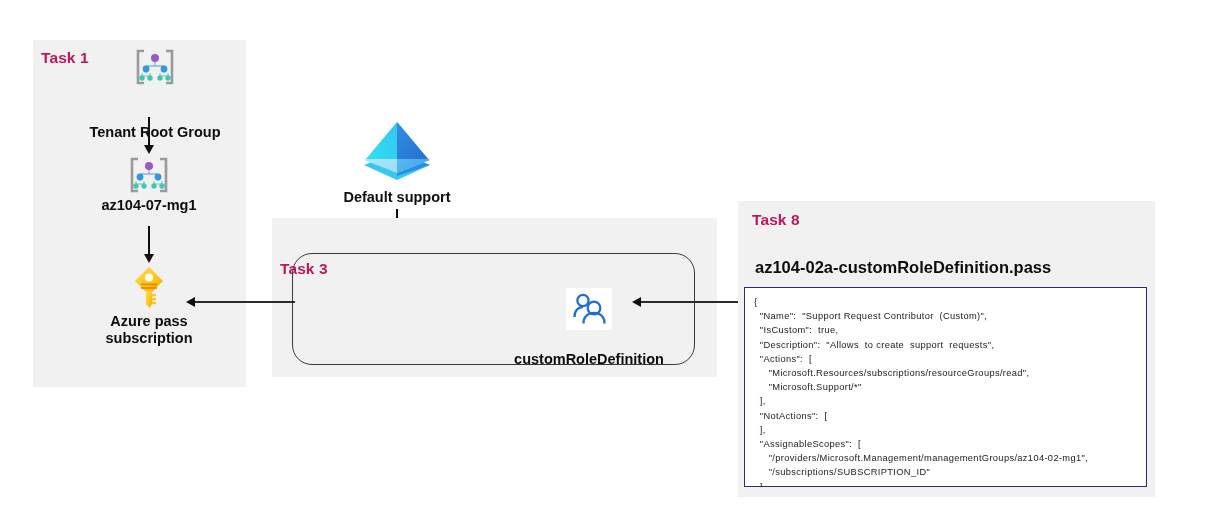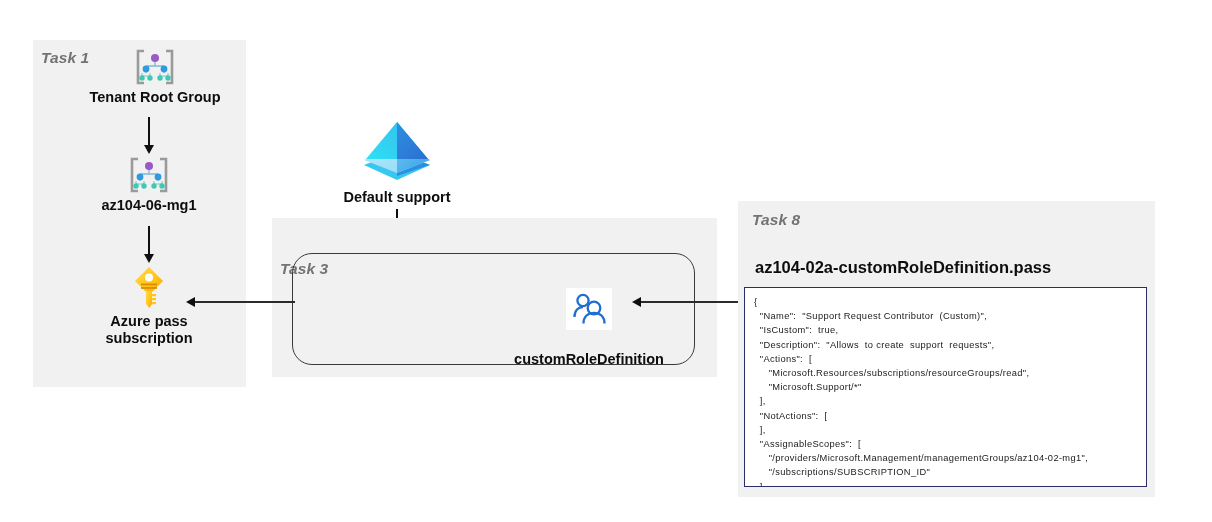--- a/index.html
+++ b/index.html
@@ -18,26 +18,25 @@
   .panel {
     position: absolute;
     background: #f1f1f1;
   }
   #panel-task1 { left: 33px;  top: 40px;  width: 213px; height: 347px; }
   #panel-task3 { left: 272px; top: 218px; width: 445px; height: 159px; }
   #panel-task2 { left: 738px; top: 201px; width: 417px; height: 296px; }
 
   .task-label {
     position: absolute;
-    color: #737373;
+    color: #be185d;
     font-weight: bold;
     font-size: 15.5px;
     letter-spacing: 0.1px;
     white-space: nowrap;
-    font-style: italic;
   }
   #task1-label { left: 41px;  top: 49px; }
   #task3-label { left: 280px; top: 225px; margin-top: 35px; }
   #task2-label { left: 752px; top: 211px; }
 
   
   .node {
     position: absolute;
     display: flex;
     flex-direction: column;
@@ -141,21 +140,21 @@
   }
 </style>
 </head>
 <body>
 
 <div class="canvas">
 
   <div class="panel" id="panel-task1"></div>
   <div class="task-label" id="task1-label">Task 1</div>
 
-  <div class="node" style="left:70px; top:48px; width:170px;">
+  <div class="node" style="left:70px; top:48px; width:170px;gap:35px;">
     <span class="icon mg-icon">
       <svg viewBox="0 0 44 38" width="44" height="38" aria-hidden="true">
         <path d="M11 3 L5 3 L5 35 L11 35" fill="none" stroke="#9a9a9a" stroke-width="2.6"></path>
         <path d="M33 3 L39 3 L39 35 L33 35" fill="none" stroke="#9a9a9a" stroke-width="2.6"></path>
         <path d="M22 12 L22 18 M13 18 L31 18 M13 18 L13 23 M31 18 L31 23" fill="none" stroke="#7fb8d8" stroke-width="1.3"></path>
         <path d="M9 28 L17 28 M9 28 L9 25 M17 28 L17 25 M13 23 L13 25" fill="none" stroke="#6fd0c4" stroke-width="1.1"></path>
         <path d="M27 28 L35 28 M27 28 L27 25 M35 28 L35 25 M31 23 L31 25" fill="none" stroke="#6fd0c4" stroke-width="1.1"></path>
         <circle cx="22" cy="10" r="4" fill="#9b59c6"></circle>
         <circle cx="13" cy="21" r="3.4" fill="#2f9ae0"></circle>
         <circle cx="31" cy="21" r="3.4" fill="#2f9ae0"></circle>
@@ -181,21 +180,21 @@
         <path d="M27 28 L35 28 M27 28 L27 25 M35 28 L35 25 M31 23 L31 25" fill="none" stroke="#6fd0c4" stroke-width="1.1"></path>
         <circle cx="22" cy="10" r="4" fill="#9b59c6"></circle>
         <circle cx="13" cy="21" r="3.4" fill="#2f9ae0"></circle>
         <circle cx="31" cy="21" r="3.4" fill="#2f9ae0"></circle>
         <circle cx="9" cy="30" r="2.7" fill="#3fc8b4"></circle>
         <circle cx="17" cy="30" r="2.7" fill="#3fc8b4"></circle>
         <circle cx="27" cy="30" r="2.7" fill="#3fc8b4"></circle>
         <circle cx="35" cy="30" r="2.7" fill="#3fc8b4"></circle>
       </svg>
     </span>
-    <span class="node-label">az104-06-mg1</span>
+    <span class="node-label">az104-07-mg1</span>
   </div>
 
   <div class="arrow-v" style="left:148px; top:226px; height:30px;"></div>
   <div class="arrowhead-down" style="left:144px; top:254px;"></div>
 
   <div class="node" style="left:79px; top:266px; width:140px;text-align:center;">
     <span class="icon key-icon">
       <svg viewBox="0 0 40 44" width="40" height="44" aria-hidden="true">
         <defs>
           <linearGradient id="keyGrad" x1="0" y1="0" x2="1" y2="1">

